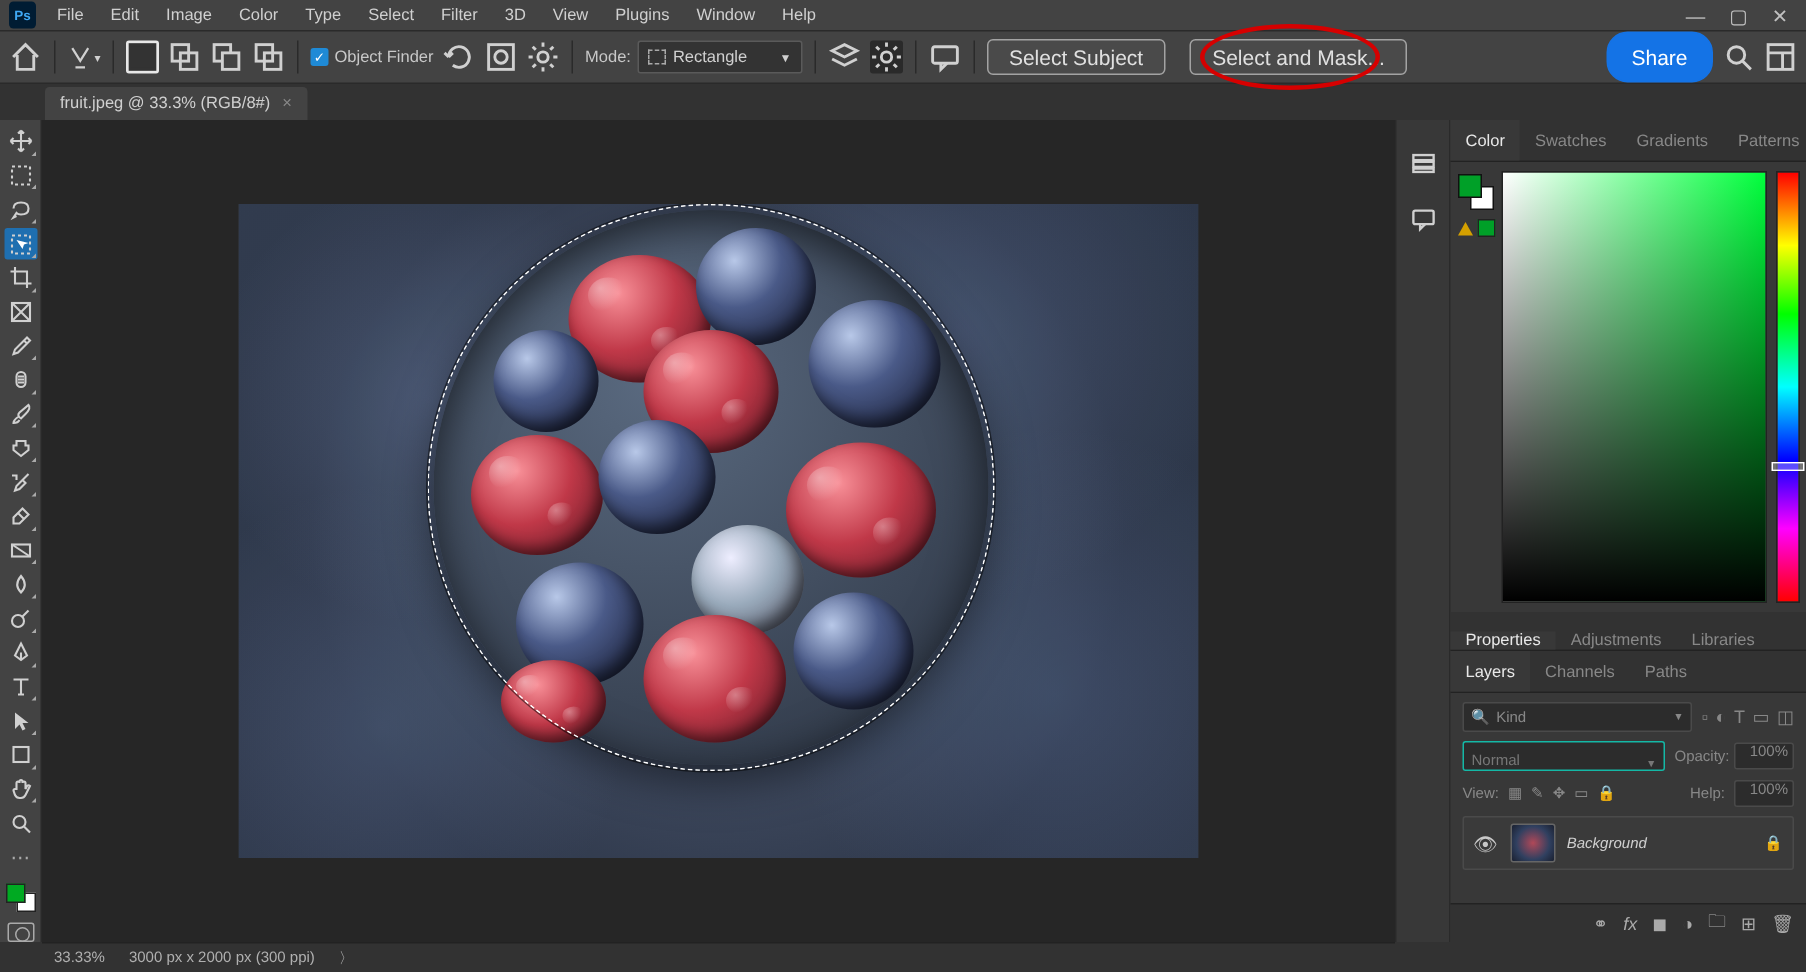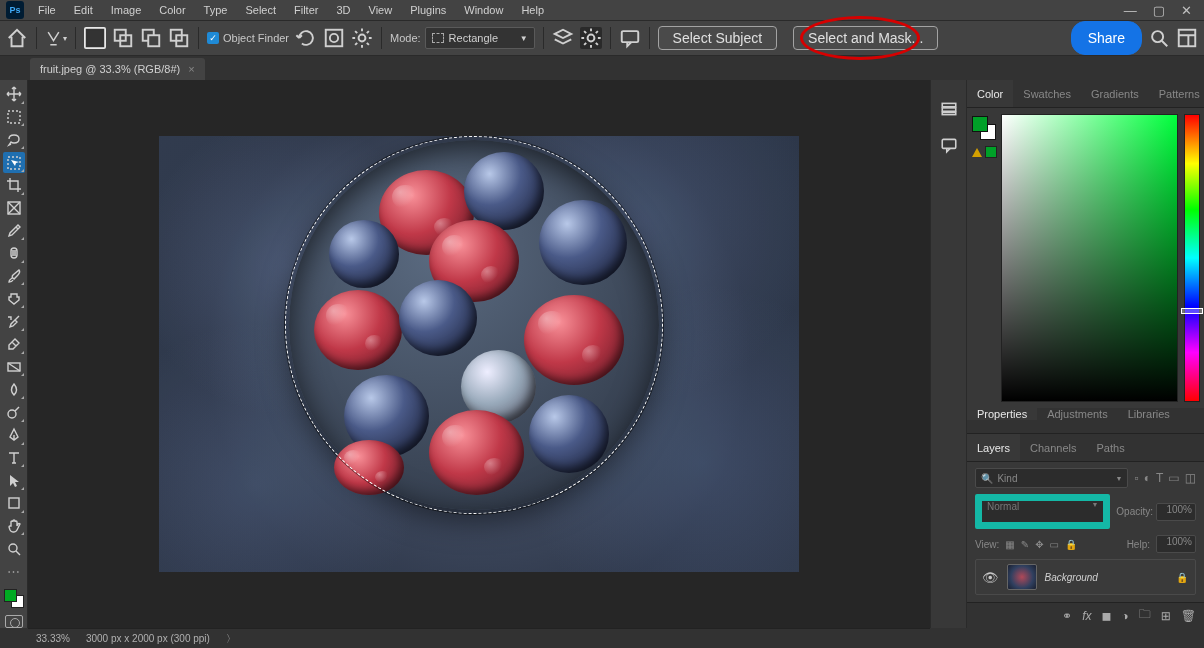--- a/index.html
+++ b/index.html
@@ -83,28 +83,28 @@
 .mini-sw { position: relative; width: 24px; height: 24px; }
 .msw-fg { position: absolute; left: 0; top: 0; width: 16px; height: 16px; background: #00a028; border: 1px solid #111; z-index: 2; }
 .msw-bg { position: absolute; right: 0; bottom: 0; width: 16px; height: 16px; background: #fff; border: 1px solid #111; }
 .warn-row { display: flex; align-items: center; gap: 3px; }
 .warn-tri { width: 0; height: 0; border-left: 5px solid transparent; border-right: 5px solid transparent; border-bottom: 9px solid #d4a000; }
 .warn-sq { width: 12px; height: 12px; background: #00a028; border: 1px solid #222; }
 .picker-area { flex: 1; position: relative; margin: 6px 6px 6px 0; border: 1px solid #222; background: linear-gradient(to bottom, rgba(0,0,0,0) 0%, #000 100%), linear-gradient(to right, #fff 0%, #00ff3c 100%); }
 .hue-strip { width: 16px; margin: 6px 4px 6px 0; border: 1px solid #222; background: linear-gradient(to bottom, #ff0000 0%, #ffff00 17%, #00ff00 33%, #00ffff 50%, #0000ff 67%, #ff00ff 83%, #ff0000 100%); position: relative; }
 .hue-thumb { position: absolute; left: -3px; right: -3px; height: 4px; top: 68%; background: rgba(255,255,255,0.3); outline: 1px solid #fff; }
 
-.mid-tabs { display: flex; height: 26px; background: #323232; align-items: flex-start; border-bottom: 1px solid #222; }
+.mid-tabs { display: flex; height: 26px; background: #323232; align-items: flex-end; border-bottom: 1px solid #222; }
 
 .layers-body { padding: 6px 8px; display: flex; flex-direction: column; gap: 6px; font-size: 10px; color: #888; }
 .layers-row1 { display: flex; align-items: center; gap: 6px; }
 .kind-dd { flex: 1; height: 20px; background: #2c2c2c; border: 1px solid #4a4a4a; border-radius: 2px; display: flex; align-items: center; padding: 0 5px; gap: 4px; }
 .filter-icons { display: flex; gap: 5px; color: #888; font-size: 12px; }
 .layers-row2 { display: flex; align-items: center; gap: 6px; }
-.blend-dd { flex: 1; height: 35px; background: #2c2c2c; border: 7px solid #14b8a6; border-radius: 2px; display: flex; align-items: flex-start; justify-content: space-between; padding: 0 5px; color: #777; }
+.blend-dd { flex: 1; height: 20px; background: #2c2c2c; border: 1px solid #14b8a6; border-radius: 2px; display: flex; align-items: flex-end; justify-content: space-between; padding: 0 5px; color: #777; }
 .opacity-box { display: flex; align-items: center; gap: 3px; }
 .pct-input { width: 40px; height: 18px; background: #2c2c2c; border: 1px solid #4a4a4a; border-radius: 2px; text-align: right; padding-right: 3px; color: #888; }
 .lock-row { display: flex; align-items: center; gap: 6px; }
 .lock-icons { display: flex; gap: 6px; color: #888; }
 .layer-item { display: flex; align-items: center; height: 36px; background: #3a3a3a; border: 1px solid #4a4a4a; border-radius: 2px; padding: 0 6px; gap: 8px; }
 .layer-eye { font-size: 13px; color: #c8c8c8; }
 .layer-thumb { width: 30px; height: 26px; border: 1px solid #666; border-radius: 2px; background: radial-gradient(circle at 50% 50%, #b04858 0%, #304060 60%, #1a2030 100%); }
 .layer-name { font-style: italic; color: #d0d0d0; }
 .layer-lock { margin-left: auto; color: #888; }
 

